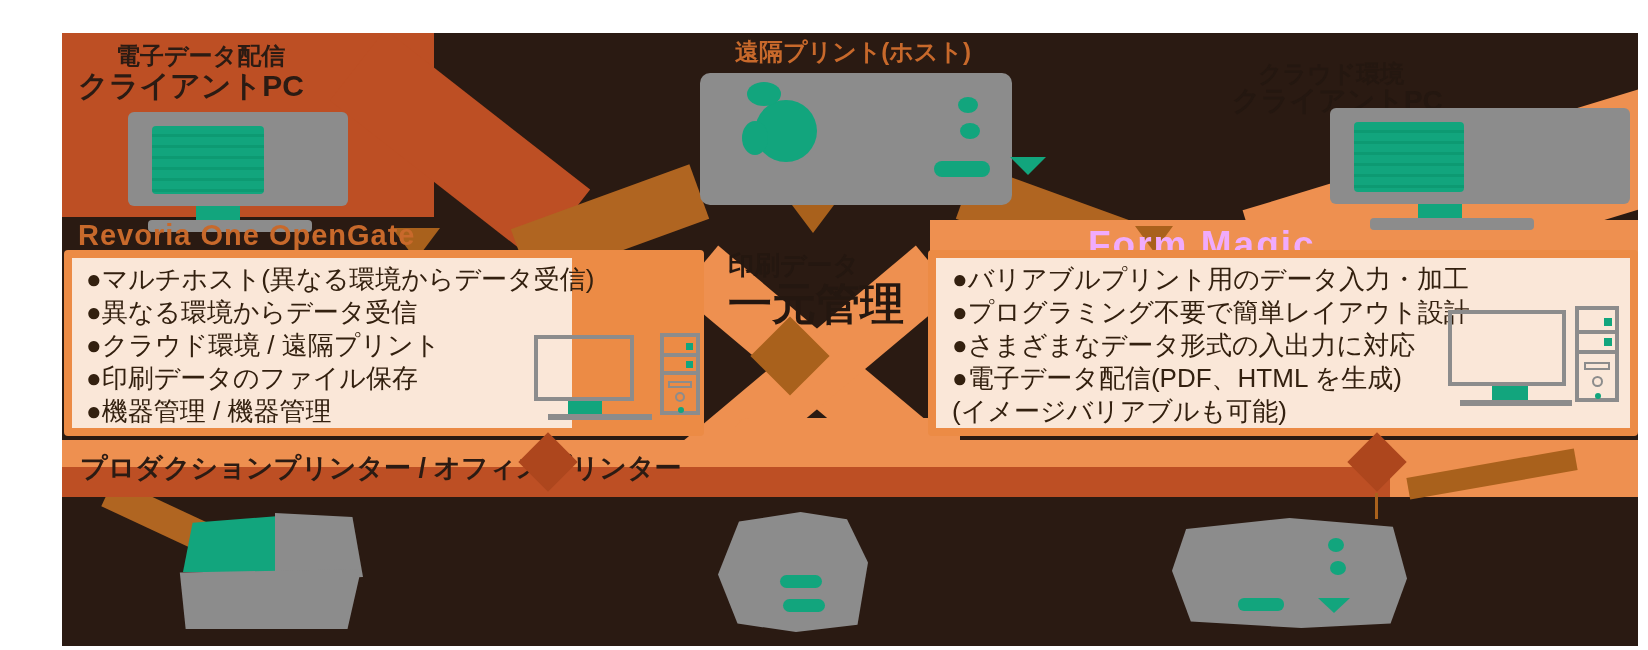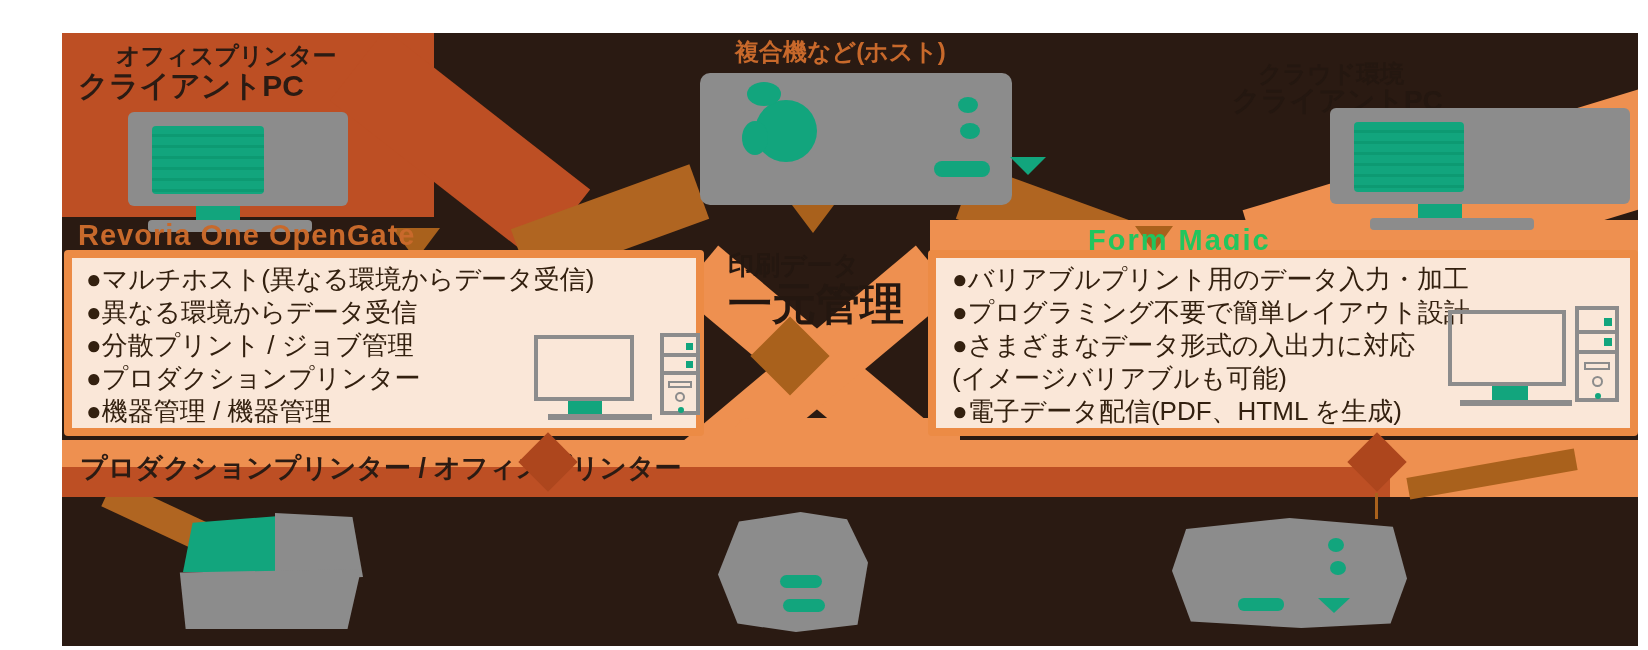--- a/index.html
+++ b/index.html
@@ -40,29 +40,29 @@
   <div class="band" style="left:600px;top:305px;width:310px;height:62px;background:#ee9050;transform:rotate(40deg);"></div>
   <div class="band" style="left:600px;top:305px;width:310px;height:62px;background:#ee9050;transform:rotate(-40deg);"></div>
   <div class="band" style="left:673px;top:385px;width:225px;height:30px;background:#ee9050;border-radius:14px 14px 0 0;"></div>
   <div class="diamond" style="left:700px;top:295px;width:56px;height:56px;background:#a9611c;"></div>
   <div class="band" style="left:40px;top:470px;width:120px;height:30px;background:#b06521;transform:rotate(25deg);"></div>
 
   <div class="arrow-down" style="left:330px;top:195px;"></div>
   <div class="arrow-down" style="left:730px;top:172px;border-left-width:21px;border-right-width:21px;border-top-width:28px;"></div>
   <div class="arrow-down" style="left:1073px;top:193px;border-left-width:19px;border-right-width:19px;border-top-width:26px;"></div>
 
-  <div class="abs sil bold" style="left:54px;top:7px;font-size:24px;">オフィスプリンター</div>
+  <div class="abs sil bold" style="left:54px;top:7px;font-size:24px;">電子データ配信</div>
   <div class="abs sil bold" style="left:16px;top:33px;font-size:30px;">クライアントPC</div>
 
   <div class="abs gray" style="left:66px;top:79px;width:220px;height:94px;border-radius:6px;"></div>
   <div class="abs screen-rows" style="left:90px;top:93px;width:112px;height:68px;border-radius:4px;"></div>
   <div class="abs green" style="left:134px;top:173px;width:44px;height:14px;"></div>
   <div class="abs gray" style="left:86px;top:187px;width:164px;height:12px;border-radius:4px;"></div>
 
-  <div class="abs org bold" style="left:673px;top:3px;font-size:24px;">複合機など(ホスト)</div>
+  <div class="abs org bold" style="left:673px;top:3px;font-size:24px;">遠隔プリント(ホスト)</div>
 
   <div class="abs gray" style="left:638px;top:40px;width:312px;height:132px;border-radius:10px;">
     <div class="abs green" style="left:55px;top:27px;width:62px;height:62px;border-radius:50%;"></div>
     <div class="abs green" style="left:47px;top:9px;width:34px;height:24px;border-radius:50%;"></div>
     <div class="abs green" style="left:42px;top:48px;width:26px;height:34px;border-radius:50%;"></div>
     <div class="abs green" style="left:258px;top:24px;width:20px;height:16px;border-radius:50%;"></div>
     <div class="abs green" style="left:260px;top:50px;width:20px;height:16px;border-radius:50%;"></div>
     <div class="abs green" style="left:234px;top:88px;width:56px;height:16px;border-radius:8px;"></div>
     <div class="abs green" style="left:310px;top:84px;width:36px;height:18px;clip-path:polygon(0 0,100% 0,50% 100%);"></div>
   </div>
@@ -71,53 +71,53 @@
   <div class="abs dk bold" style="left:1170px;top:49px;font-size:28px;">クライアントPC</div>
 
   <div class="abs gray" style="left:1268px;top:75px;width:300px;height:96px;border-radius:6px;"></div>
   <div class="abs screen-rows" style="left:1292px;top:89px;width:110px;height:70px;border-radius:4px;"></div>
   <div class="abs green" style="left:1356px;top:171px;width:44px;height:14px;"></div>
   <div class="abs gray" style="left:1308px;top:185px;width:164px;height:12px;border-radius:4px;"></div>
 
   <div class="abs org bold" style="left:16px;top:186px;font-size:29px;letter-spacing:1px;">Revoria One OpenGate</div>
 
   <div class="featbox-outer" style="left:2px;top:217px;width:640px;height:186px;"></div>
-  <div class="featbox-inner" style="left:10px;top:225px;width:624px;height:170px;">
+  <div class="featbox-inner" style="left:10px;top:225px;width:500px;height:170px;">
     <div style="padding:5px 0 0 14px;">
       <div class="bullet">●マルチホスト(異なる環境からデータ受信)</div>
       <div class="bullet">●異なる環境からデータ受信</div>
-      <div class="bullet">●分散プリント / ジョブ管理</div>
-      <div class="bullet">●プロダクションプリンター</div>
+      <div class="bullet">●クラウド環境 / 遠隔プリント</div>
+      <div class="bullet">●印刷データのファイル保存</div>
       <div class="bullet">●機器管理 / 機器管理</div>
     </div>
   </div>
 
   <div class="abs outline" style="left:472px;top:302px;width:100px;height:66px;"></div>
   <div class="abs green" style="left:506px;top:368px;width:34px;height:13px;"></div>
   <div class="abs gray" style="left:486px;top:381px;width:104px;height:6px;"></div>
   <div class="abs outline" style="left:598px;top:300px;width:40px;height:82px;">
     <div class="abs" style="left:0;top:16px;width:32px;height:4px;background:#8c8c8c;"></div>
     <div class="abs" style="left:0;top:34px;width:32px;height:4px;background:#8c8c8c;"></div>
     <div class="abs green" style="left:22px;top:6px;width:7px;height:7px;"></div>
     <div class="abs green" style="left:22px;top:24px;width:7px;height:7px;"></div>
     <div class="abs outline" style="left:4px;top:44px;width:24px;height:7px;border-width:2px;"></div>
     <div class="abs outline" style="left:11px;top:55px;width:10px;height:10px;border-width:2px;border-radius:50%;"></div>
     <div class="abs green" style="left:14px;top:70px;width:6px;height:6px;border-radius:50%;"></div>
   </div>
 
-  <div class="abs bold" style="left:1026px;top:191px;font-size:29px;color:#22c55e;letter-spacing:2px;text-decoration:underline;">Form Magic</div>
+  <div class="abs bold" style="left:1026px;top:191px;font-size:37px;color:#f0abfc;letter-spacing:2px;text-decoration:underline;">Form Magic</div>
 
   <div class="featbox-outer" style="left:866px;top:217px;width:710px;height:186px;"></div>
   <div class="featbox-inner" style="left:874px;top:225px;width:694px;height:170px;">
     <div style="padding:5px 0 0 16px;">
       <div class="bullet">●バリアブルプリント用のデータ入力・加工</div>
       <div class="bullet">●プログラミング不要で簡単レイアウト設計</div>
       <div class="bullet">●さまざまなデータ形式の入出力に対応</div>
+      <div class="bullet">●電子データ配信(PDF、HTML を生成)</div>
       <div class="bullet"> (イメージバリアブルも可能)</div>
-      <div class="bullet">●電子データ配信(PDF、HTML を生成)</div>
     </div>
   </div>
 
   <div class="abs outline" style="left:1386px;top:277px;width:118px;height:76px;"></div>
   <div class="abs green" style="left:1430px;top:353px;width:36px;height:14px;"></div>
   <div class="abs gray" style="left:1398px;top:367px;width:112px;height:6px;"></div>
   <div class="abs outline" style="left:1513px;top:273px;width:44px;height:96px;">
     <div class="abs" style="left:0;top:20px;width:36px;height:4px;background:#8c8c8c;"></div>
     <div class="abs" style="left:0;top:40px;width:36px;height:4px;background:#8c8c8c;"></div>
     <div class="abs green" style="left:25px;top:8px;width:8px;height:8px;"></div>

